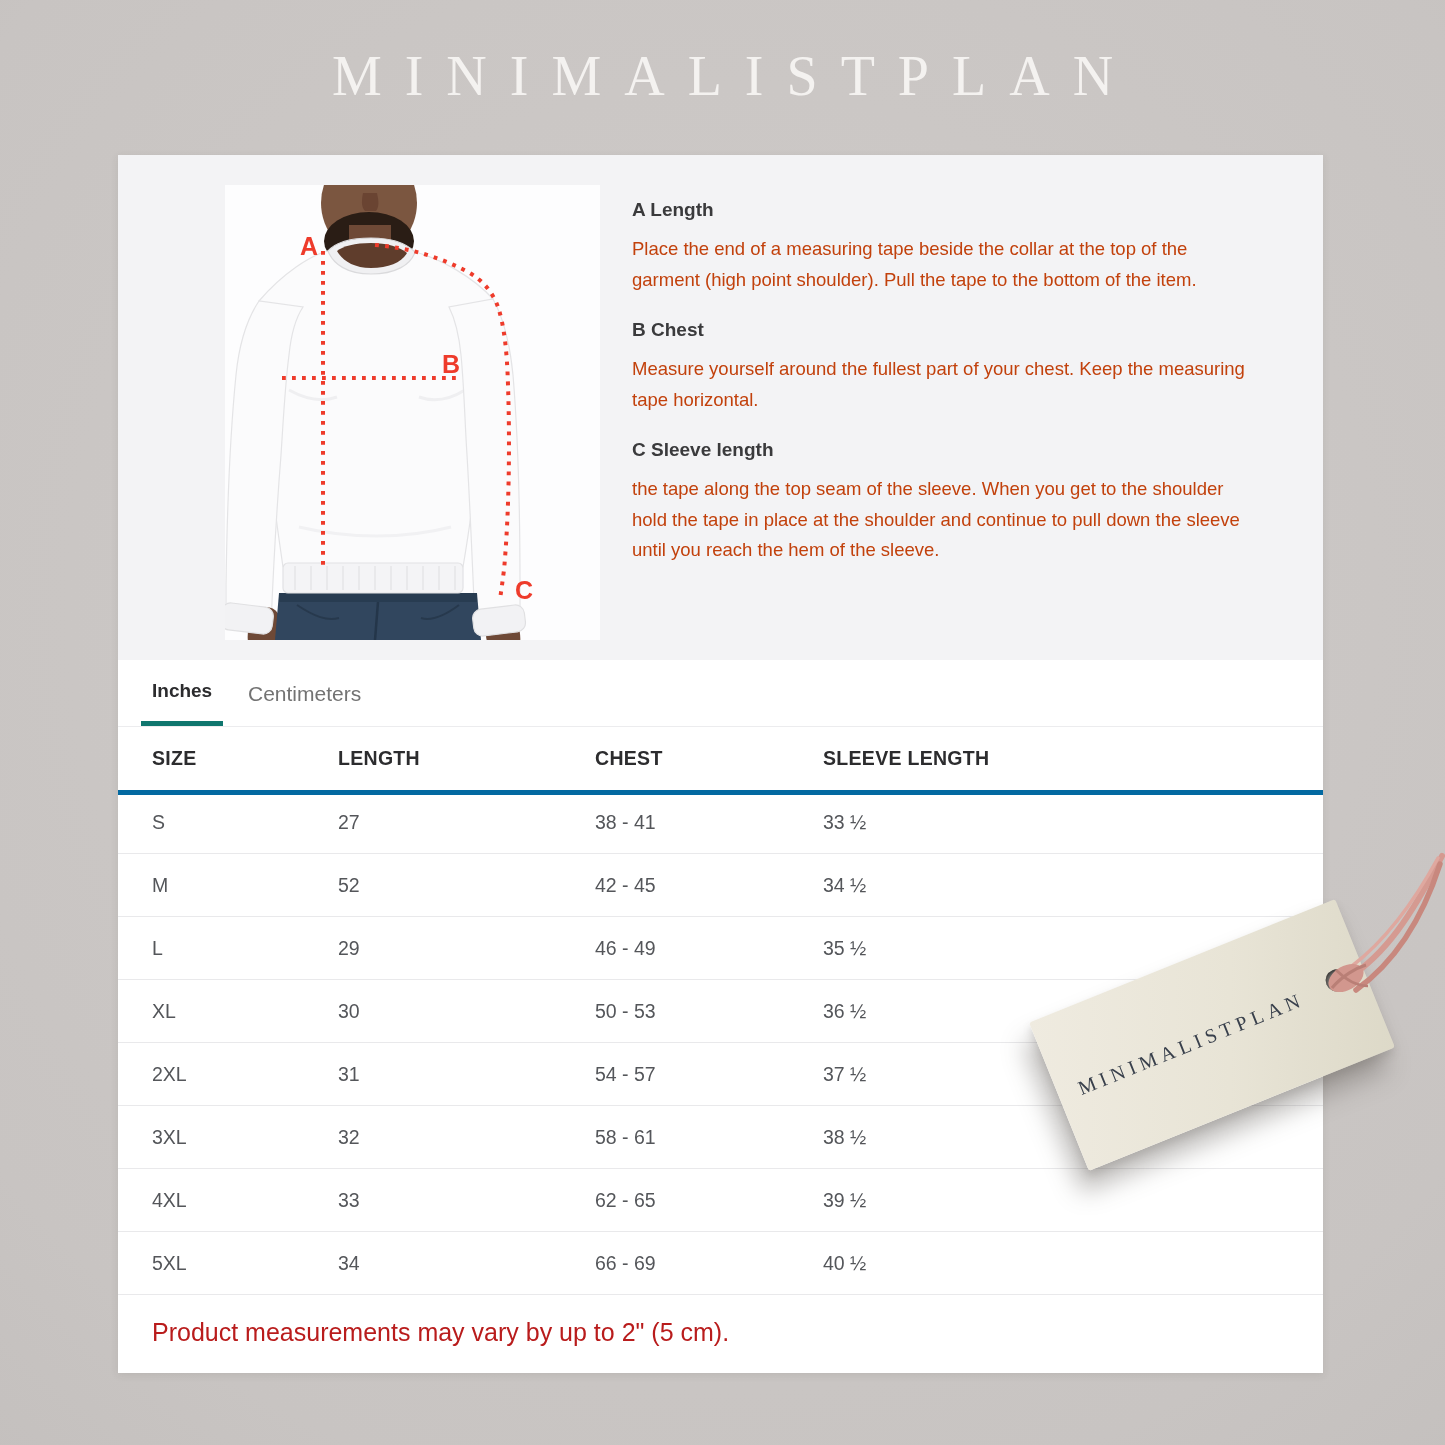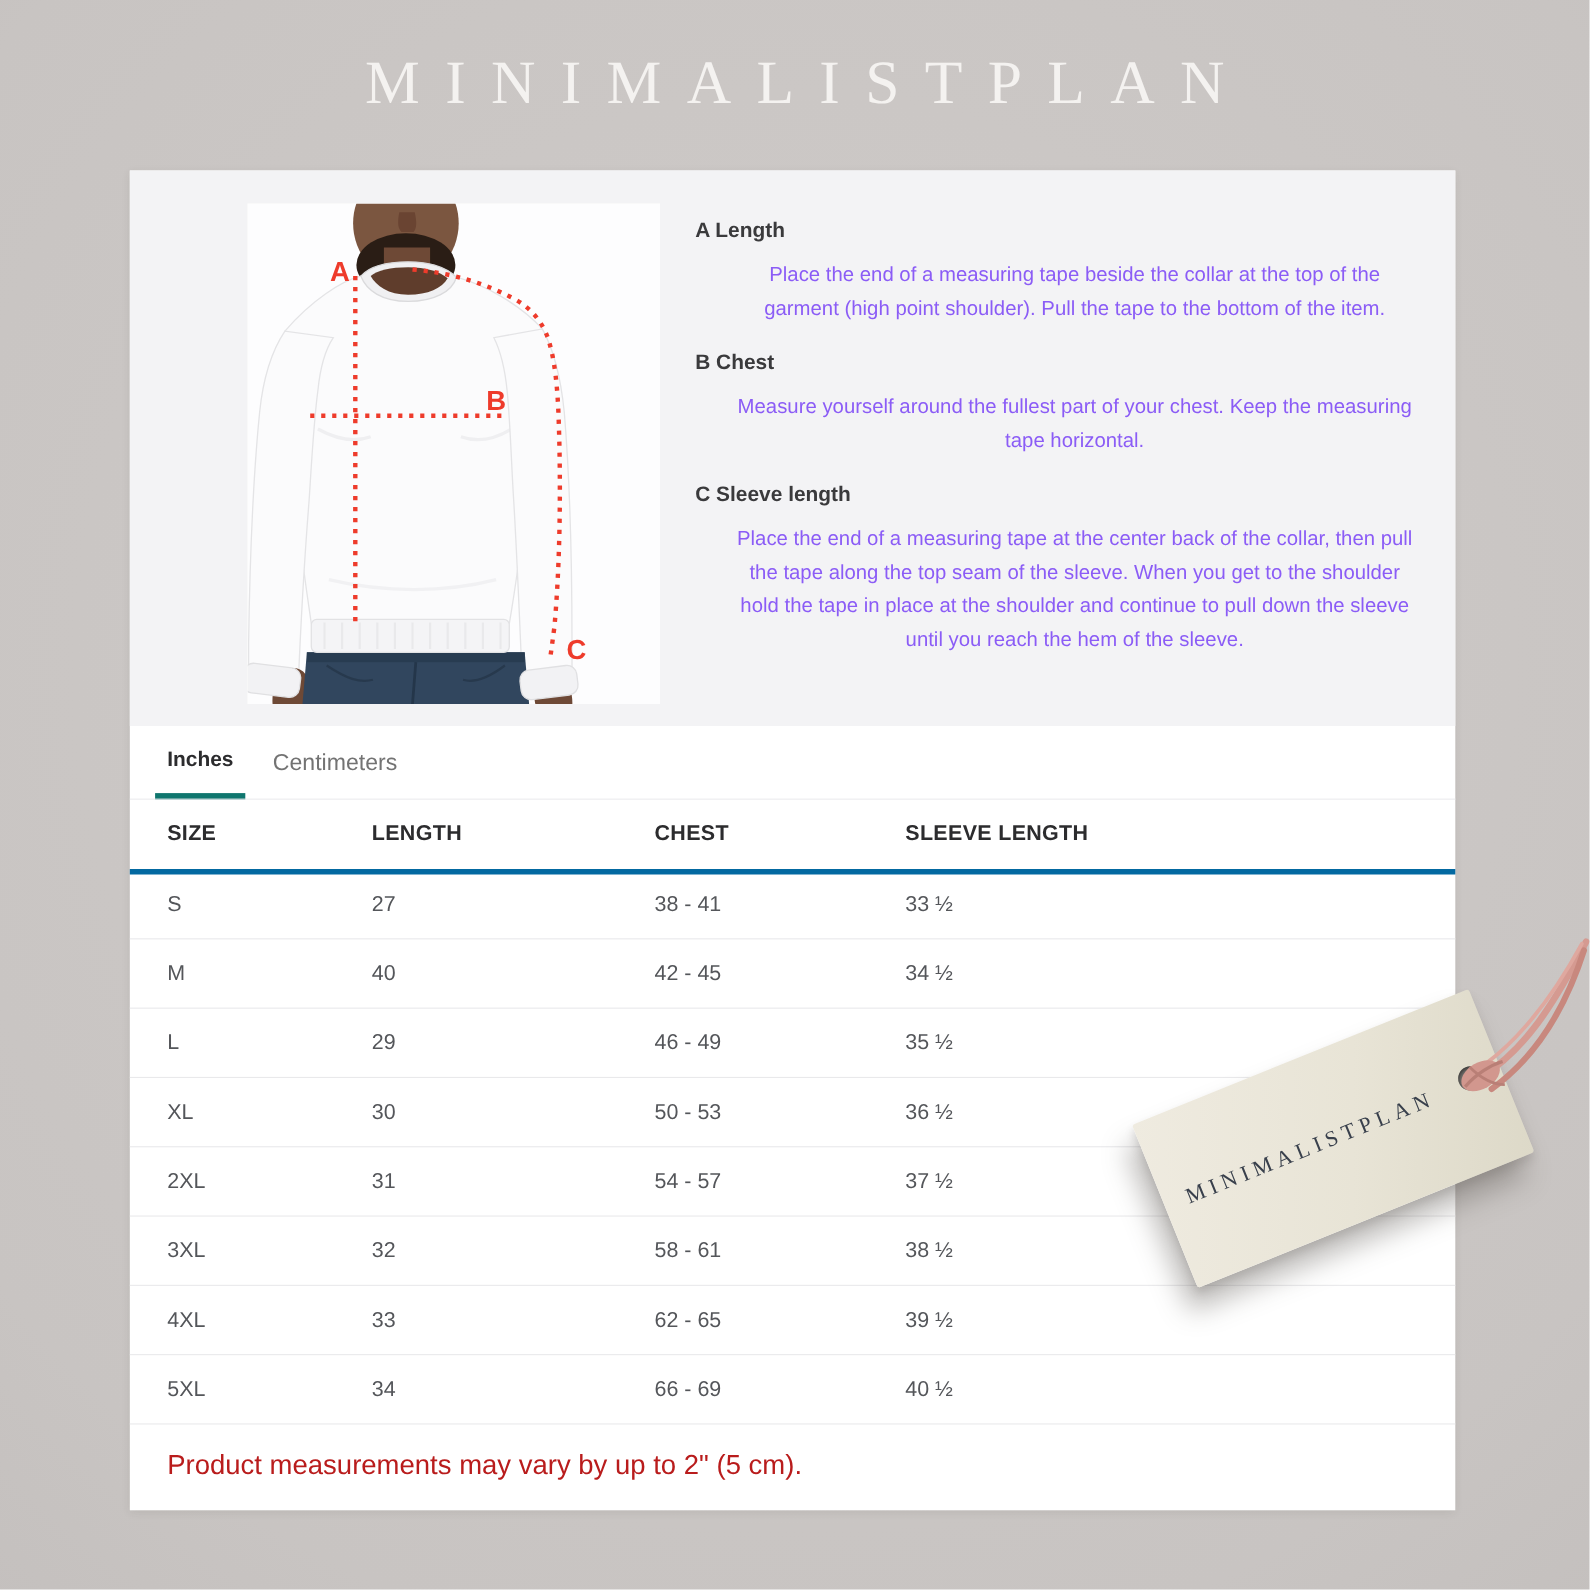--- a/index.html
+++ b/index.html
@@ -19,21 +19,21 @@
     position:absolute;left:118px;top:155px;width:1205px;height:1218px;
     background:#ffffff;box-shadow:0 2px 8px rgba(60,55,50,.10);
   }
   .top-section{position:absolute;left:0;top:0;right:0;height:505px;background:#f3f3f5;}
   .photo{position:absolute;left:107px;top:30px;width:375px;height:455px;background:#fdfdfe;overflow:hidden;}
   .photo svg{display:block;}
   
   .instructions{position:absolute;left:514px;top:44px;width:690px;}
   .instr-heading{font-size:19px;font-weight:700;color:#3a3a3c;margin:24px 0 13px;}
   .instr-block:first-child .instr-heading{margin-top:0;}
-  .instr-line{font-size:18.5px;line-height:30.5px;color:#8b5cf6;white-space:nowrap;text-align:center;}
+  .instr-line{font-size:18.5px;line-height:30.5px;color:#c2410c;white-space:nowrap;}
   
   .tab-inches{
     position:absolute;left:23px;top:505px;height:67px;box-sizing:border-box;
     display:flex;align-items:center;padding:0 11px;
     font-size:19px;font-weight:700;color:#2c2c2e;border-bottom:6px solid #0f766e;
   }
   .tab-cm{
     position:absolute;left:130px;top:505px;height:67px;display:flex;align-items:center;
     font-size:21px;font-weight:400;color:#737373;
   }
@@ -126,21 +126,20 @@
         <div class="instr-line">Place the end of a measuring tape beside the collar at the top of the</div>
         <div class="instr-line">garment (high point shoulder). Pull the tape to the bottom of the item.</div>
       </div>
       <div class="instr-block">
         <div class="instr-heading">B Chest</div>
         <div class="instr-line">Measure yourself around the fullest part of your chest. Keep the measuring</div>
         <div class="instr-line">tape horizontal.</div>
       </div>
       <div class="instr-block">
         <div class="instr-heading">C Sleeve length</div>
-        <div class="instr-line">Place the end of a measuring tape at the center back of the collar, then pull</div>
         <div class="instr-line">the tape along the top seam of the sleeve. When you get to the shoulder</div>
         <div class="instr-line">hold the tape in place at the shoulder and continue to pull down the sleeve</div>
         <div class="instr-line">until you reach the hem of the sleeve.</div>
       </div>
     </div>
   </div>
 
   <div class="tab-inches">Inches</div>
   <div class="tab-cm">Centimeters</div>
   <div class="tabs-border"></div>
@@ -154,21 +153,21 @@
 
   <div class="rows">
     <div class="trow">
       <div class="tcell c0">S</div>
       <div class="tcell c1">27</div>
       <div class="tcell c2">38 - 41</div>
       <div class="tcell c3">33 ½</div>
     </div>
     <div class="trow">
       <div class="tcell c0">M</div>
-      <div class="tcell c1">40</div>
+      <div class="tcell c1">52</div>
       <div class="tcell c2">42 - 45</div>
       <div class="tcell c3">34 ½</div>
     </div>
     <div class="trow">
       <div class="tcell c0">L</div>
       <div class="tcell c1">29</div>
       <div class="tcell c2">46 - 49</div>
       <div class="tcell c3">35 ½</div>
     </div>
     <div class="trow">

